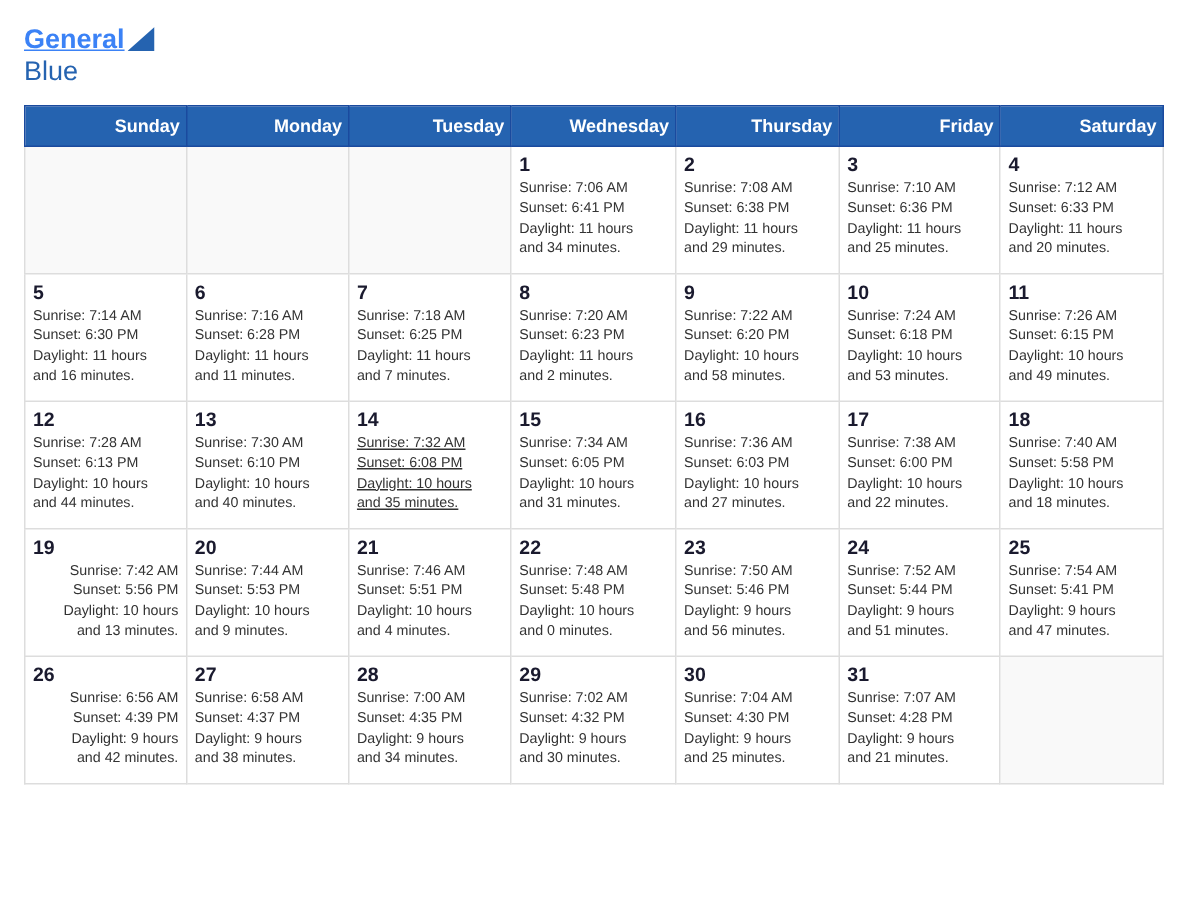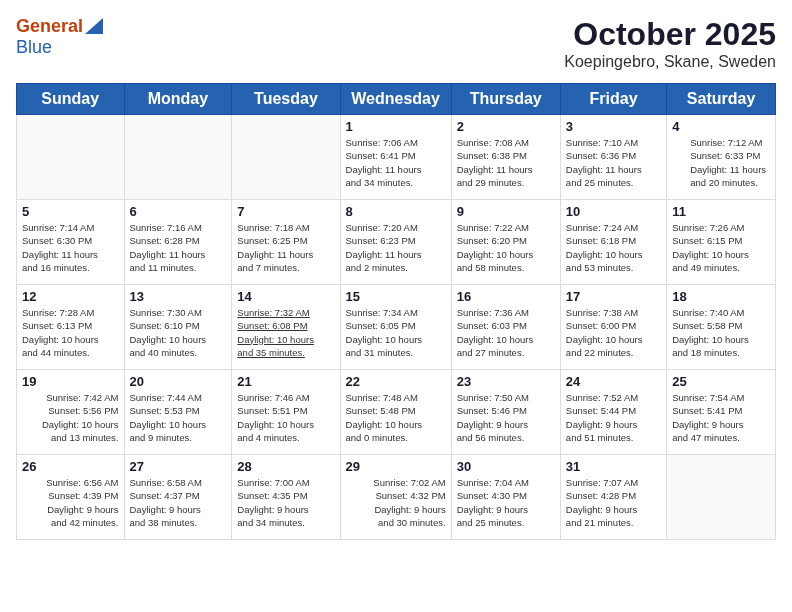--- a/index.html
+++ b/index.html
@@ -17,21 +17,22 @@
       margin-bottom: 12px;
     }
     .logo {
       display: flex;
       flex-direction: column;
       align-items: flex-start;
     }
     .logo-general {
       font-size: 18px;
       font-weight: bold;
-      color: #c2410c;
+      color: #3b82f6;
+      text-decoration: underline;
     }
     .logo-blue {
       font-size: 18px;
       font-weight: normal;
       color: #2563b0;
     }
     .logo-row {
       display: flex;
       align-items: center;
     }
@@ -48,24 +49,24 @@
       color: #333;
     }
     .calendar-table {
       width: 100%;
       border-collapse: collapse;
       border: 1px solid #ccc;
     }
     .calendar-table th {
       background-color: #2563b0;
       color: #fff;
-      font-size: 16px;
+      font-size: 12px;
       font-weight: bold;
       padding: 6px 4px;
-      text-align: center;
+      text-align: right;
       border: 1px solid #1a4a9e;
     }
     .calendar-table td {
       vertical-align: top;
       padding: 4px 5px;
       border: 1px solid #ddd;
       font-size: 10px;
       color: #333;
       width: 113px;
       min-height: 80px;
@@ -95,24 +96,20 @@
 <div class="header">
   <div class="logo">
     <div class="logo-row">
       <span class="logo-general">General</span>
       <svg width="18" height="16" viewBox="0 0 18 16" style="margin-left:2px; margin-top:-2px;">
         <polygon points="0,16 18,0 18,16" fill="#2563b0"></polygon>
       </svg>
     </div>
     <span class="logo-blue">Blue</span>
   </div>
-  <div class="title-block">
-    <div class="month-title">October 2025</div>
-    <div class="location-title">Koepingebro, Skane, Sweden</div>
-  </div>
 </div>
 
 <table class="calendar-table">
   <thead>
     <tr>
     <th>Sunday</th>
         <th>Monday</th>
         <th>Tuesday</th>
         <th>Wednesday</th>
         <th>Thursday</th>
@@ -141,21 +138,21 @@
         </td>
         <td>
           <div class="day-number">3</div>
           <div class="day-info" style="white-space: pre-line;">Sunrise: 7:10 AM
 Sunset: 6:36 PM
 Daylight: 11 hours
 and 25 minutes.</div>
         </td>
         <td>
           <div class="day-number">4</div>
-          <div class="day-info" style="white-space: pre-line; margin-left: 18px;">Sunrise: 7:12 AM
+          <div class="day-info" style="white-space: pre-line;">Sunrise: 7:12 AM
 Sunset: 6:33 PM
 Daylight: 11 hours
 and 20 minutes.</div>
         </td>
       </tr>
       <tr class="week-row">
         <td>
           <div class="day-number">5</div>
           <div class="day-info" style="white-space: pre-line;">Sunrise: 7:14 AM
 Sunset: 6:30 PM
@@ -324,21 +321,21 @@
         </td>
         <td>
           <div class="day-number">28</div>
           <div class="day-info" style="white-space: pre-line;">Sunrise: 7:00 AM
 Sunset: 4:35 PM
 Daylight: 9 hours
 and 34 minutes.</div>
         </td>
         <td>
           <div class="day-number">29</div>
-          <div class="day-info" style="white-space: pre-line; text-align: right;">Sunrise: 7:02 AM
+          <div class="day-info" style="white-space: pre-line;">Sunrise: 7:02 AM
 Sunset: 4:32 PM
 Daylight: 9 hours
 and 30 minutes.</div>
         </td>
         <td>
           <div class="day-number">30</div>
           <div class="day-info" style="white-space: pre-line;">Sunrise: 7:04 AM
 Sunset: 4:30 PM
 Daylight: 9 hours
 and 25 minutes.</div>

